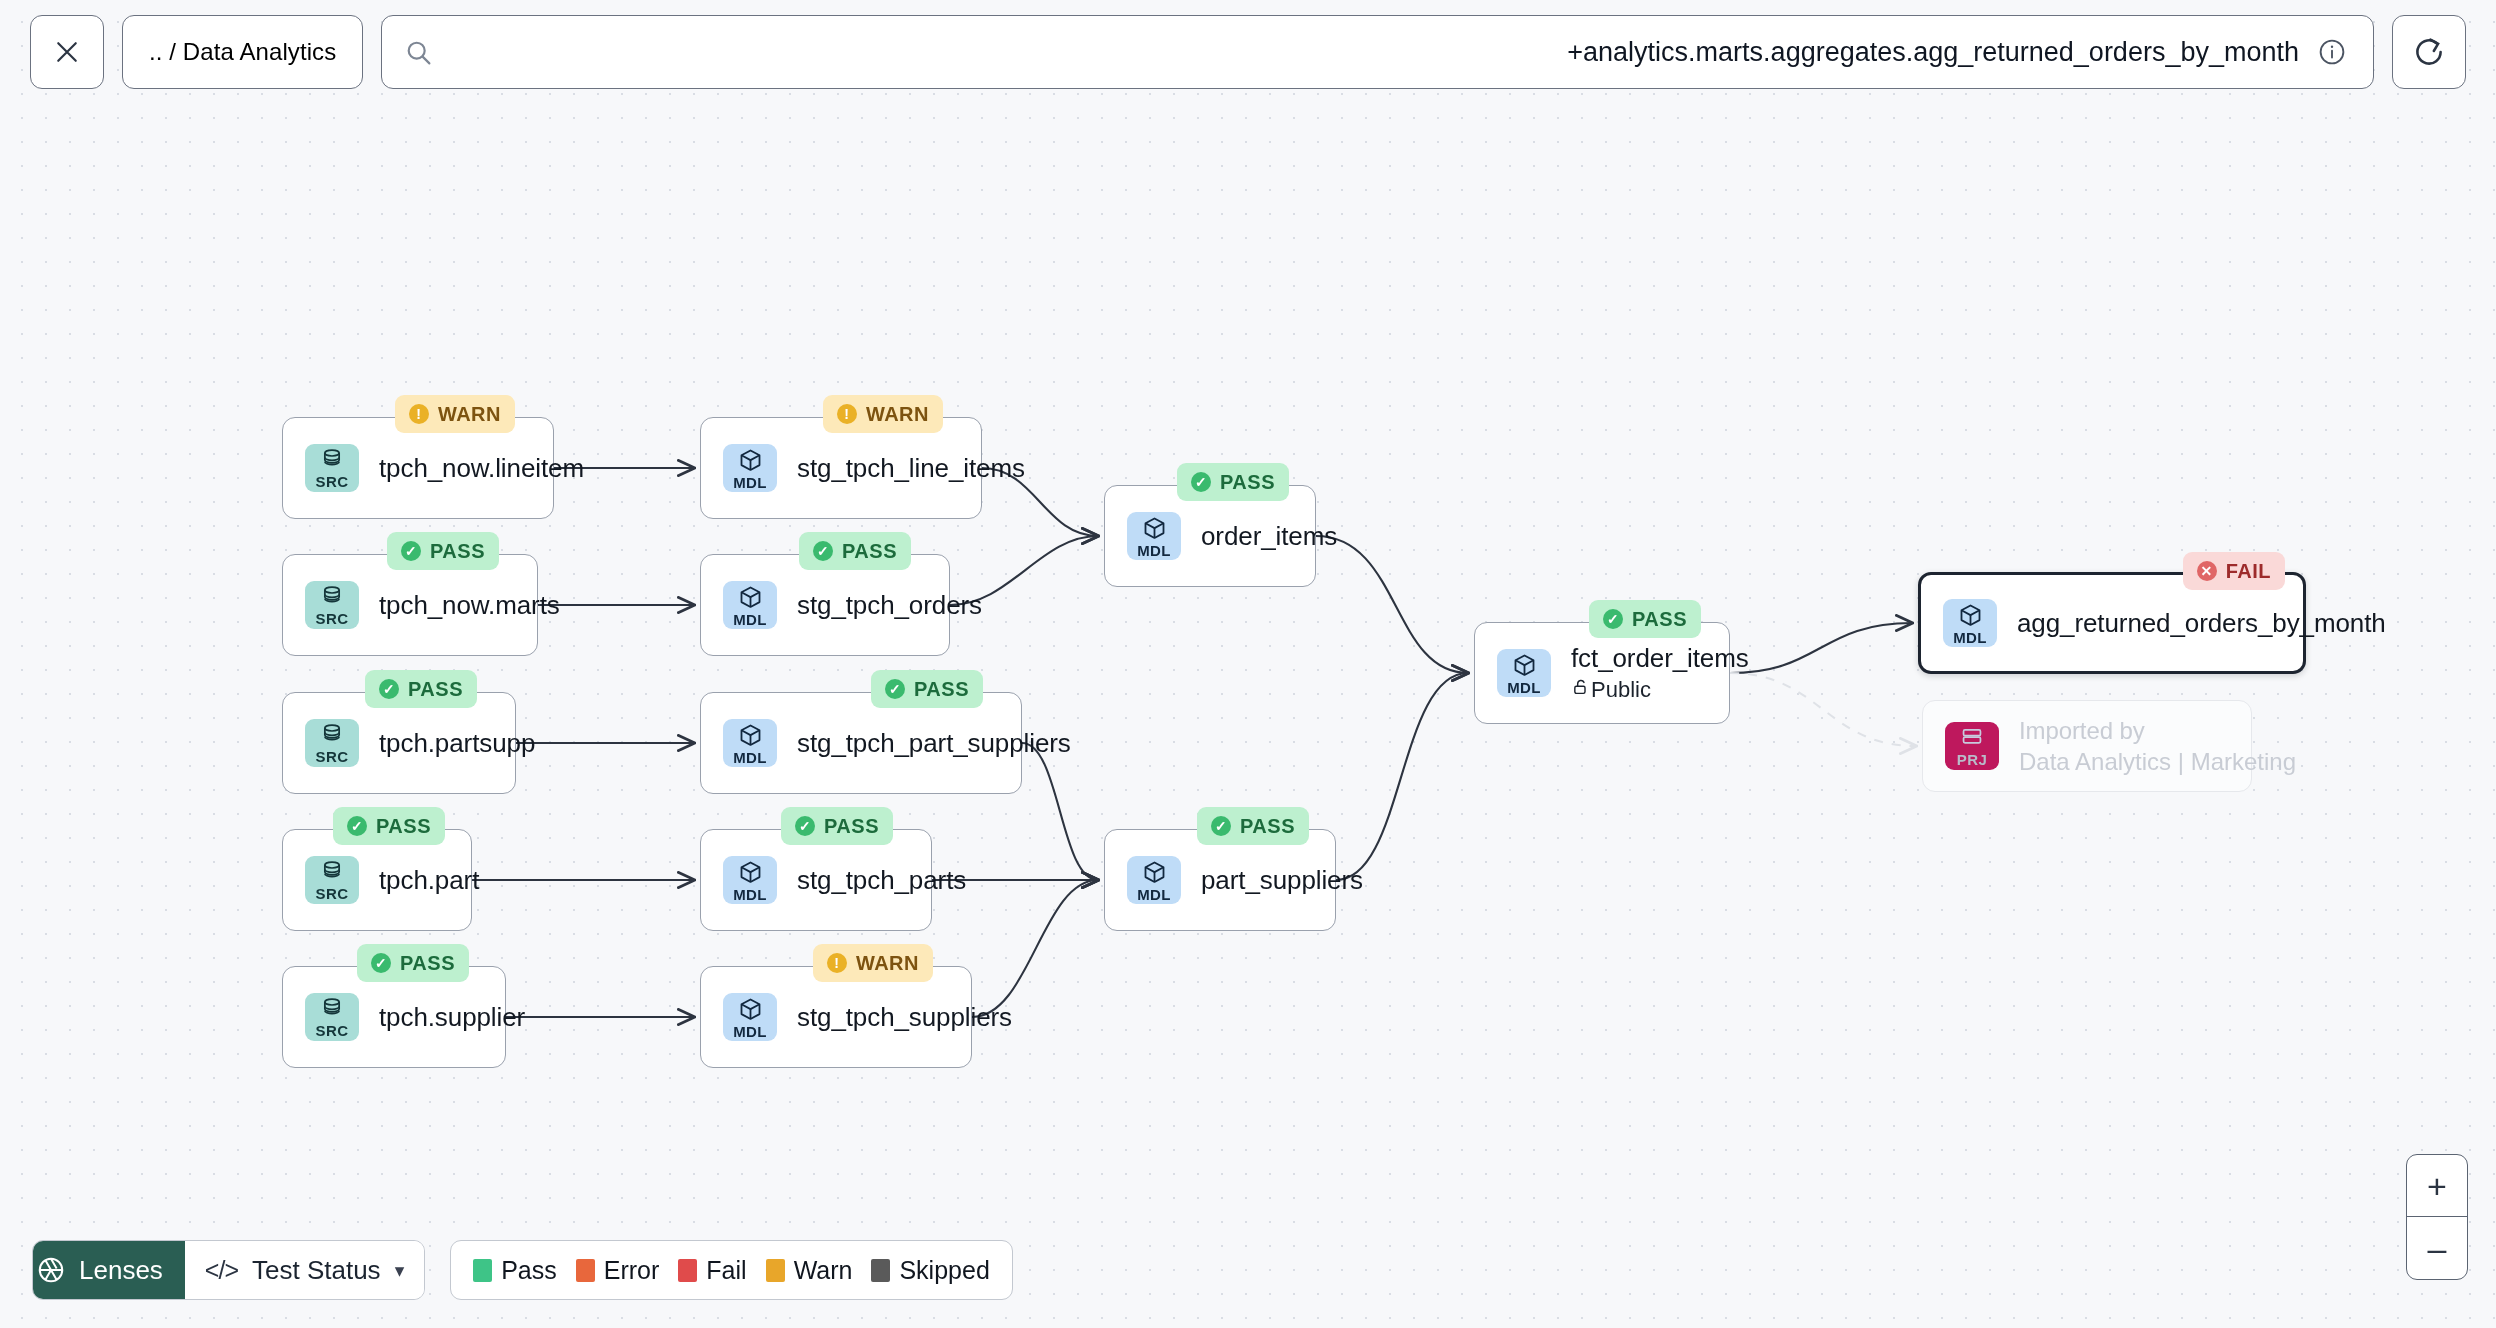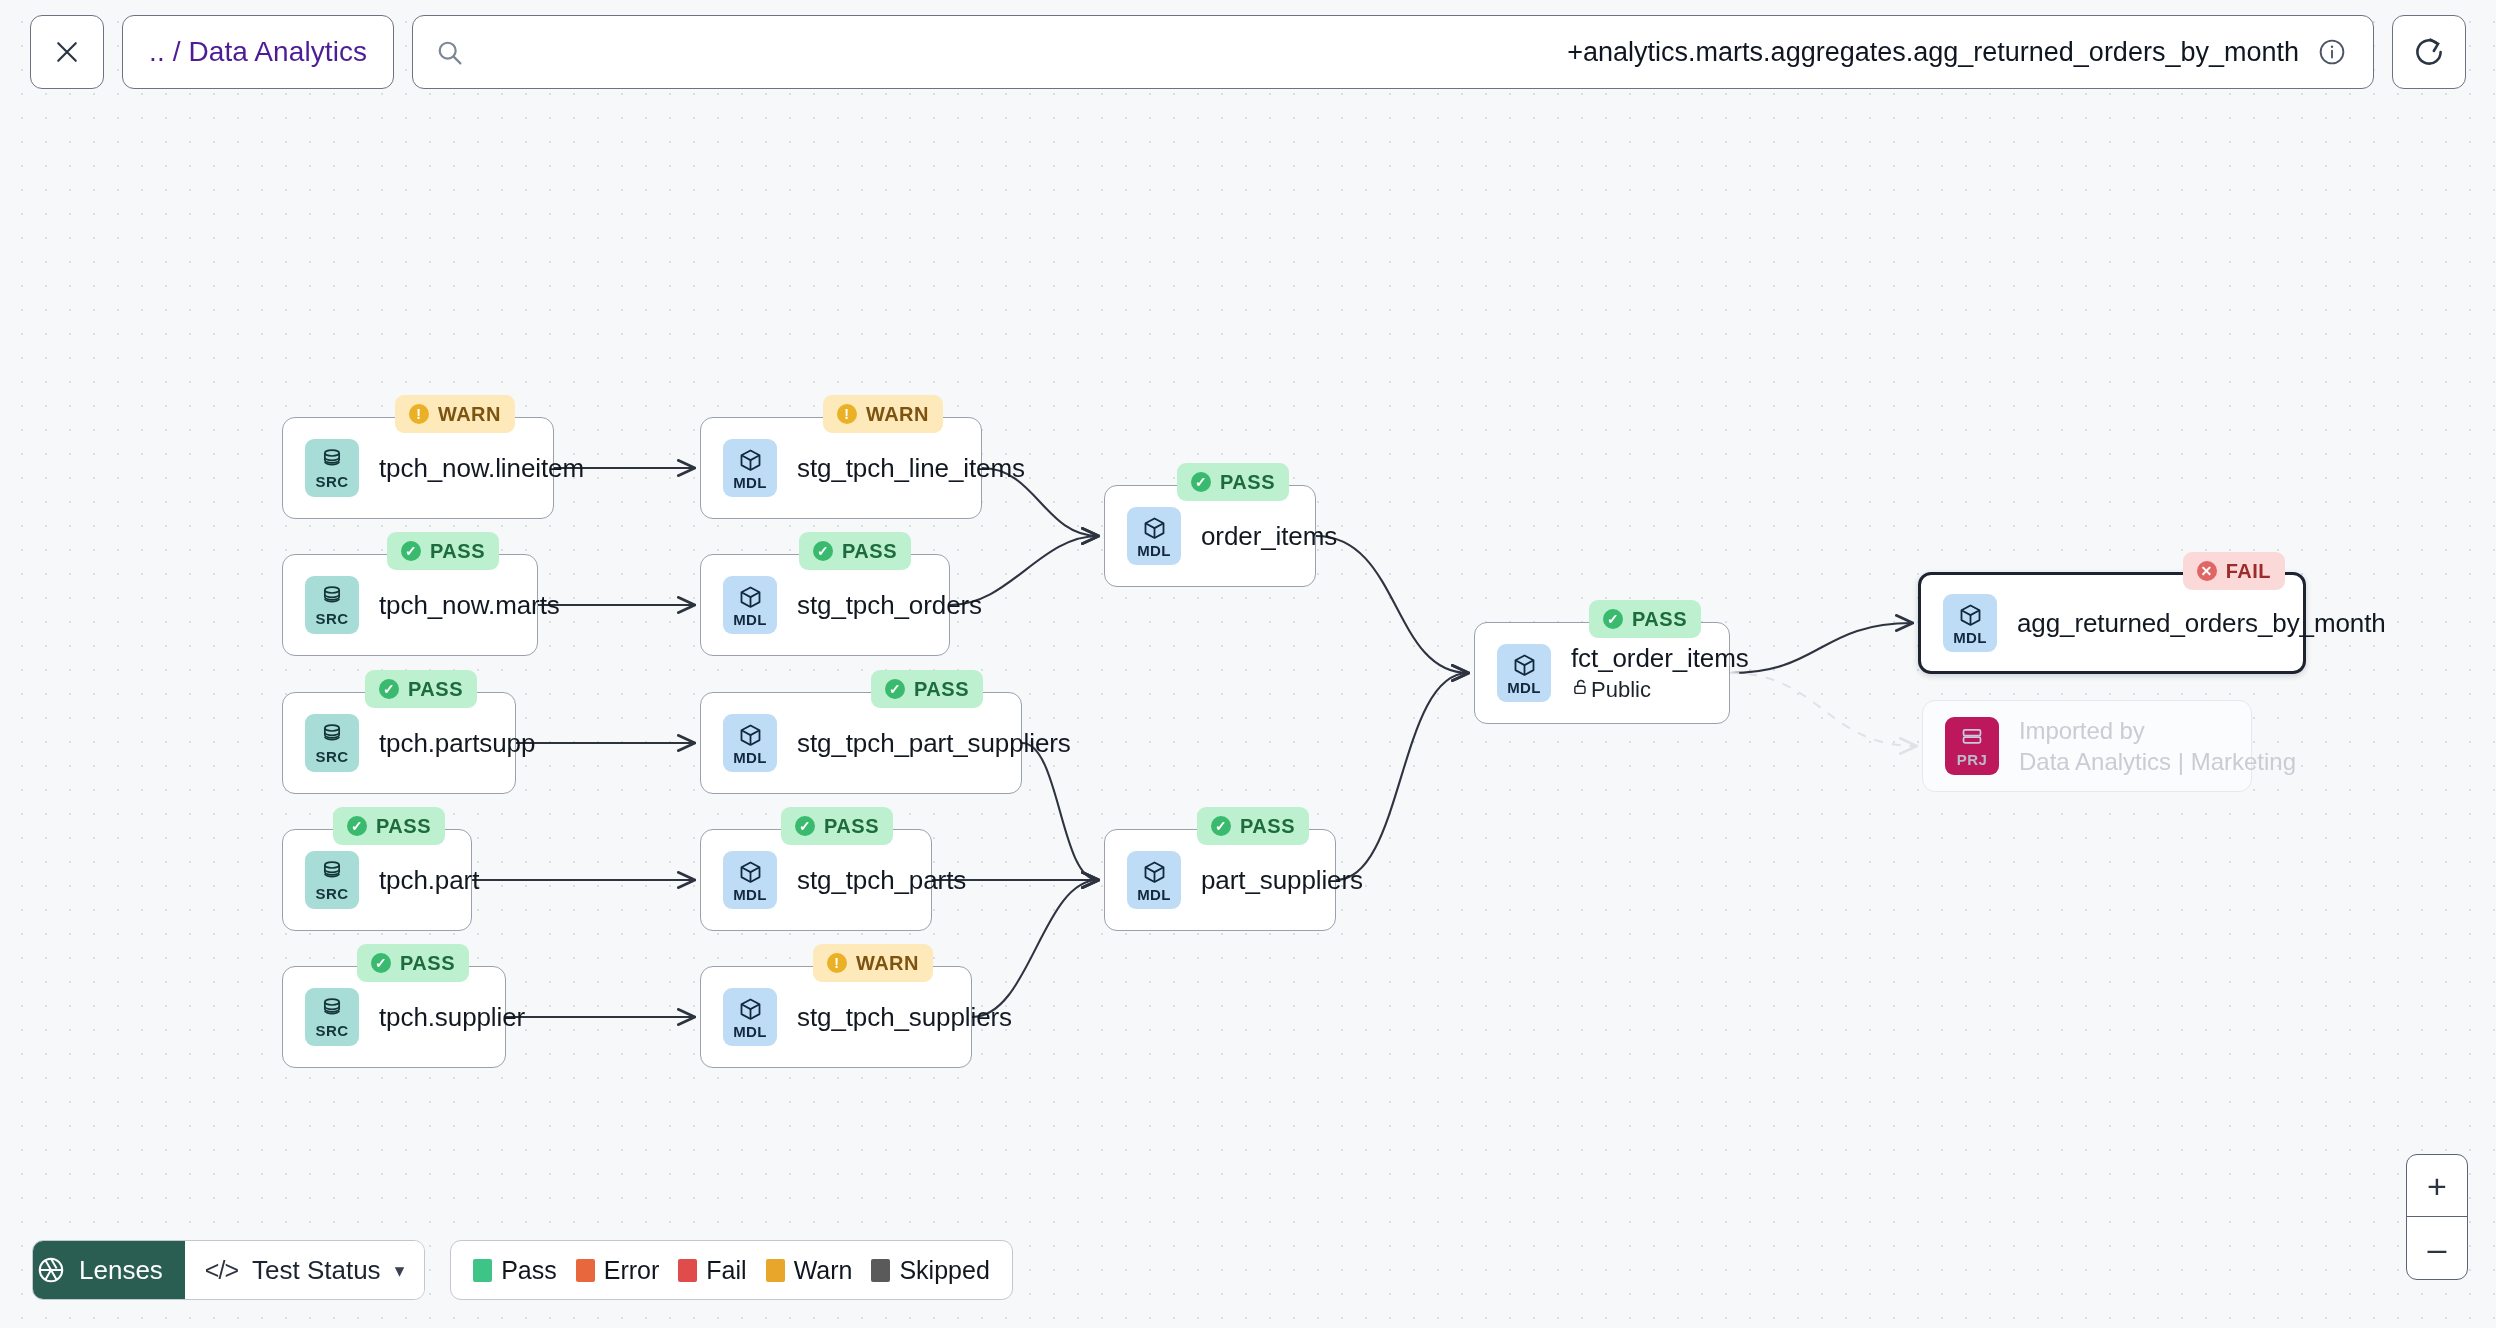--- a/index.html
+++ b/index.html
@@ -41,22 +41,22 @@
     height: 74px;
     display: flex;
     align-items: center;
     justify-content: center;
     color: #2b3442;
     cursor: pointer;
   }
   #close-btn { width: 74px; }
   #breadcrumb-btn {
     padding: 8px 26px;
-    font-size: 28px;
-    color: #4c1d95;
+    font-size: 24px;
+    color: #000000;
     letter-spacing: .1px;
     white-space: nowrap;
   }
   #searchbar {
     flex: 1;
     background: #ffffff;
     border: 1.6px solid #6b7280;
     border-radius: 12px;
     height: 74px;
     display: flex;
@@ -105,21 +105,21 @@
     border: 3.4px solid #1d2430;
     box-shadow: 0 2px 6px rgba(20,25,35,.18);
   }
   .node.ghost {
     border: 1.6px solid #e6e8ec;
     background: #fbfcfd;
     cursor: default;
   }
 
   .type-chip {
-    width: 54px; height: 58px;
+    width: 54px; height: 48px;
     border-radius: 9px;
     display: flex;
     flex-direction: column;
     align-items: center;
     justify-content: center;
     gap: 1px;
     flex: 0 0 auto;
   }
   .type-chip .tlabel {
     font-size: 15px;

